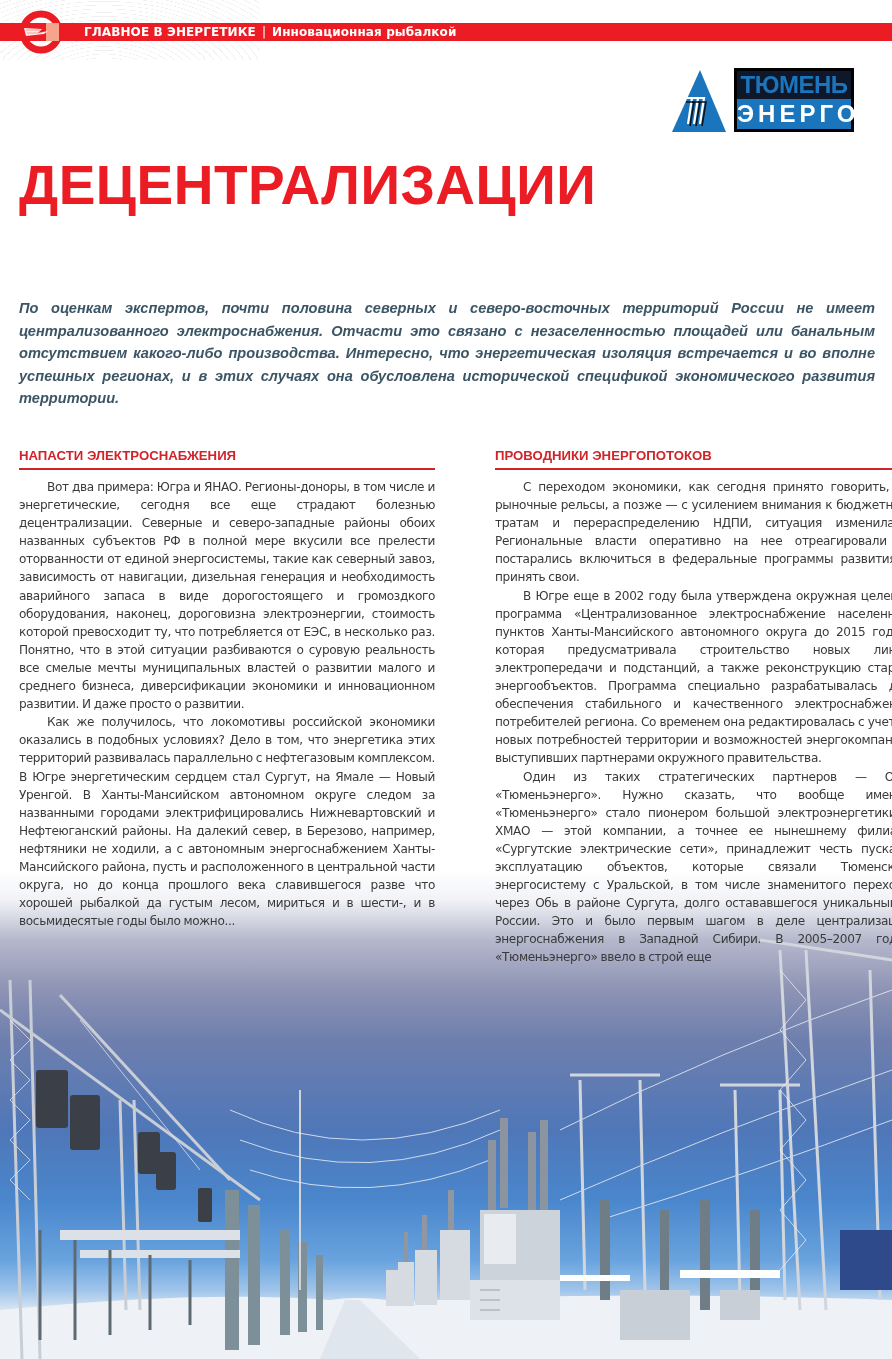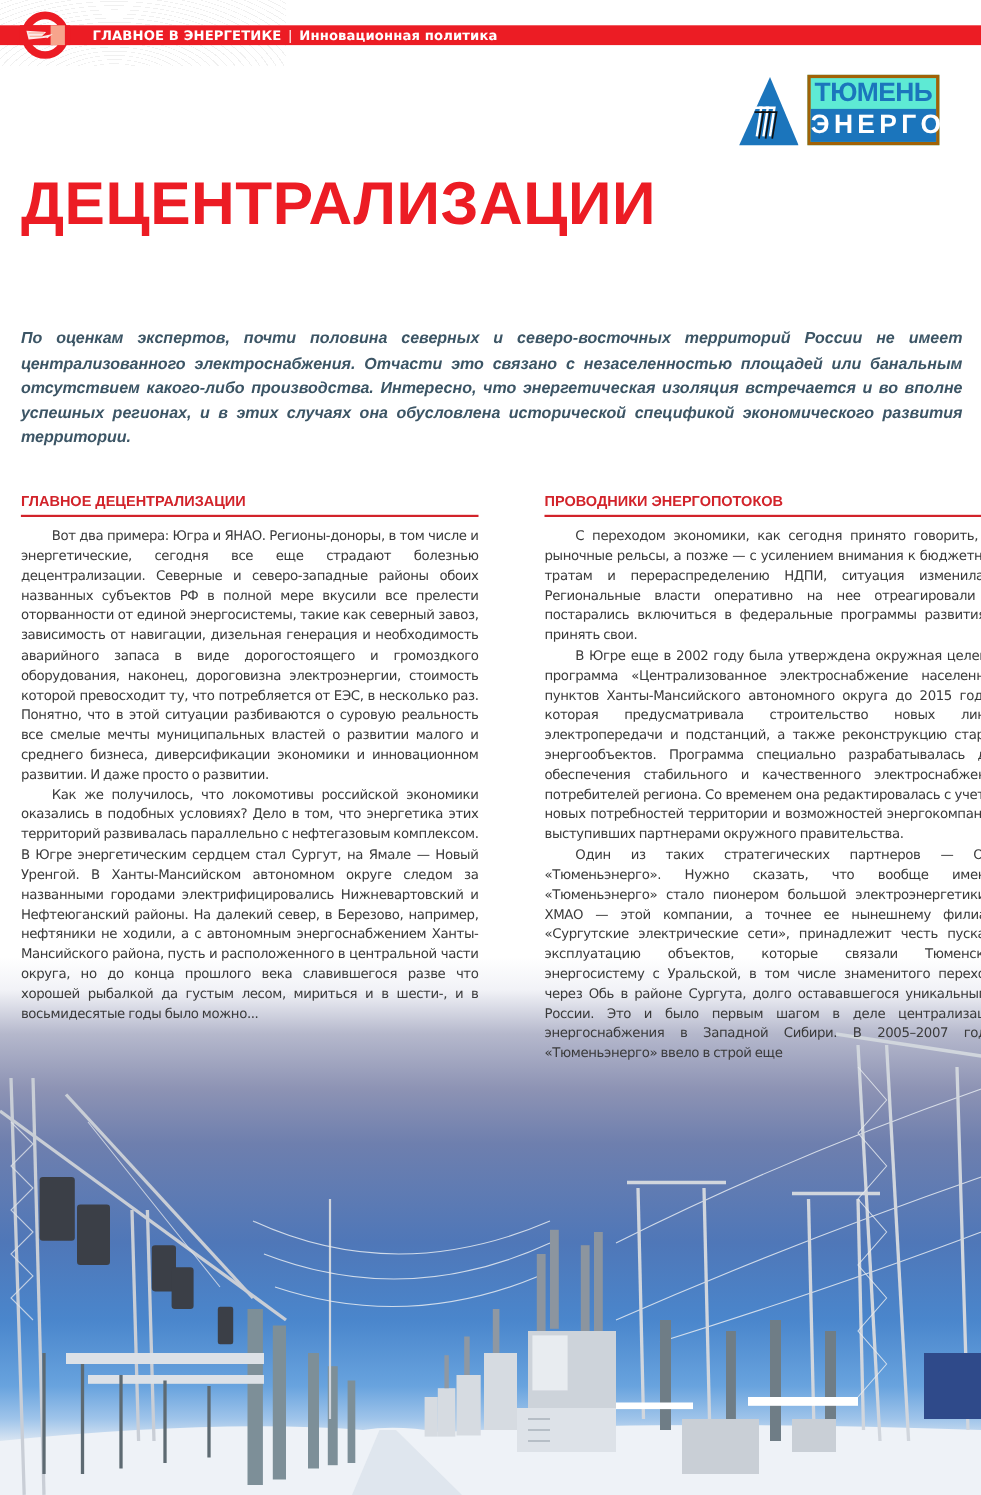--- a/index.html
+++ b/index.html
@@ -28,21 +28,21 @@
   .rubric .sub { font-weight: bold; }
   .brand-logo {
     position: absolute; left: 18px; top: 10px; width: 46px; height: 44px;
   }
 
   
   .te-logo { position: absolute; left: 670px; top: 66px; width: 200px; height: 68px; }
   .te-logo .tri { position: absolute; left: 0; top: 2px; width: 56px; height: 66px; }
   .te-logo .box {
     position: absolute; left: 64px; top: 2px; width: 120px; height: 64px;
-    border: 3px solid #a16207; background: #5eead4;
+    border: 3px solid #000000; background: #0f172a;
   }
   .te-logo .w1 {
     position: absolute; left: 0; top: 0; width: 100%; height: 28px;
     color: #1b75bc; font-family: "Liberation Sans", sans-serif; font-weight: bold;
     font-size: 24px; line-height: 28px; text-align: center; letter-spacing: -0.5px;
   }
   .te-logo .w2 {
     position: absolute; left: 0; bottom: 0; width: 100%; height: 30px;
     background: #1b75bc; color: #fff;
     font-family: "Liberation Sans", sans-serif; font-weight: bold;
@@ -109,21 +109,21 @@
   <circle cx="23" cy="22" r="18" fill="none" stroke="#ec1c24" stroke-width="7"></circle>
   <rect x="0" y="13" width="46" height="18" fill="#ec1c24"></rect>
   <rect x="28" y="13" width="13" height="18" fill="#f7a48c"></rect>
   <path d="M6 18 L24 19 L20 23 L30 21 L22 27 L26 24 L8 26 Z" fill="#ffffff" opacity="0.9"></path>
   <path d="M8 20 L22 20 M9 23 L21 23" stroke="#f7a48c" stroke-width="1"></path>
 </svg>
 
 <div class="rubric">
   <span>ГЛАВНОЕ В ЭНЕРГЕТИКЕ</span>
   <span class="sep">|</span>
-  <span class="sub">Инновационная политика</span>
+  <span class="sub">Инновационная рыбалкой</span>
 </div>
 
 <div class="te-logo">
   <svg class="tri" viewBox="0 0 56 66">
     <polygon points="30,2 56,64 2,64" fill="#1b75bc"></polygon>
     <g stroke="#ffffff" stroke-width="2.2" fill="none">
       <path d="M14 30 L22 30 L18 56"></path>
       <path d="M20 30 L28 30 L24 56"></path>
       <path d="M26 30 L34 30 L30 56"></path>
     </g>
@@ -258,21 +258,21 @@
     <rect x="840" y="360" width="52" height="60" fill="#2f4a8a"></rect>
     <g fill="#ffffff">
       <rect x="680" y="400" width="100" height="8"></rect>
       <rect x="560" y="405" width="70" height="6"></rect>
     </g>
   </svg>
 </div>
 
 <div class="text-layer">
   <section class="col left">
-    <h2 class="sec-head">ГЛАВНОЕ ДЕЦЕНТРАЛИЗАЦИИ</h2>
+    <h2 class="sec-head">НАПАСТИ ЭЛЕКТРОСНАБЖЕНИЯ</h2>
     <p class="para">Вот два примера: Югра и ЯНАО. Регионы-доноры, в том числе и энергетические, сегодня все еще страдают болезнью децентрализации. Северные и северо-западные районы обоих названных субъектов РФ в полной мере вкусили все прелести оторванности от единой энергосистемы, такие как северный завоз, зависимость от навигации, дизельная генерация и необходимость аварийного запаса в виде дорогостоящего и громоздкого оборудования, наконец, дороговизна электроэнергии, стоимость которой превосходит ту, что потребляется от ЕЭС, в несколько раз. Понятно, что в этой ситуации разбиваются о суровую реальность все смелые мечты муниципальных властей о развитии малого и среднего бизнеса, диверсификации экономики и инновационном развитии. И даже просто о развитии.</p>
     <p class="para">Как же получилось, что локомотивы российской экономики оказались в подобных условиях? Дело в том, что энергетика этих территорий развивалась параллельно с нефтегазовым комплексом. В Югре энергетическим сердцем стал Сургут, на Ямале — Новый Уренгой. В Ханты-Мансийском автономном округе следом за названными городами электрифицировались Нижневартовский и Нефтеюганский районы. На далекий север, в Березово, например, нефтяники не ходили, а с автономным энергоснабжением Ханты-Мансийского района, пусть и расположенного в центральной части округа, но до конца прошлого века славившегося разве что хорошей рыбалкой да густым лесом, мириться и в шести-, и в восьмидесятые годы было можно...</p>
   </section>
 
   <section class="col right">
     <h2 class="sec-head">ПРОВОДНИКИ ЭНЕРГОПОТОКОВ</h2>
     <p class="para">С переходом экономики, как сегодня принято говорить, на рыночные рельсы, а позже — с усилением внимания к бюджетным тратам и перераспределению НДПИ, ситуация изменилась. Региональные власти оперативно на нее отреагировали — постарались включиться в федеральные программы развития и принять свои.</p>
     <p class="para">В Югре еще в 2002 году была утверждена окружная целевая программа «Централизованное электроснабжение населенных пунктов Ханты-Мансийского автономного округа до 2015 года», которая предусматривала строительство новых линий электропередачи и подстанций, а также реконструкцию старых энергообъектов. Программа специально разрабатывалась для обеспечения стабильного и качественного электроснабжения потребителей региона. Со временем она редактировалась с учетом новых потребностей территории и возможностей энергокомпаний, выступивших партнерами окружного правительства.</p>
     <p class="para">Один из таких стратегических партнеров — ОАО «Тюменьэнерго». Нужно сказать, что вообще именно «Тюменьэнерго» стало пионером большой электроэнергетики в ХМАО — этой компании, а точнее ее нынешнему филиалу «Сургутские электрические сети», принадлежит честь пуска в эксплуатацию объектов, которые связали Тюменскую энергосистему с Уральской, в том числе знаменитого перехода через Обь в районе Сургута, долго остававшегося уникальным в России. Это и было первым шагом в деле централизации энергоснабжения в Западной Сибири. В 2005–2007 годах «Тюменьэнерго» ввело в строй еще</p>
   </section>

